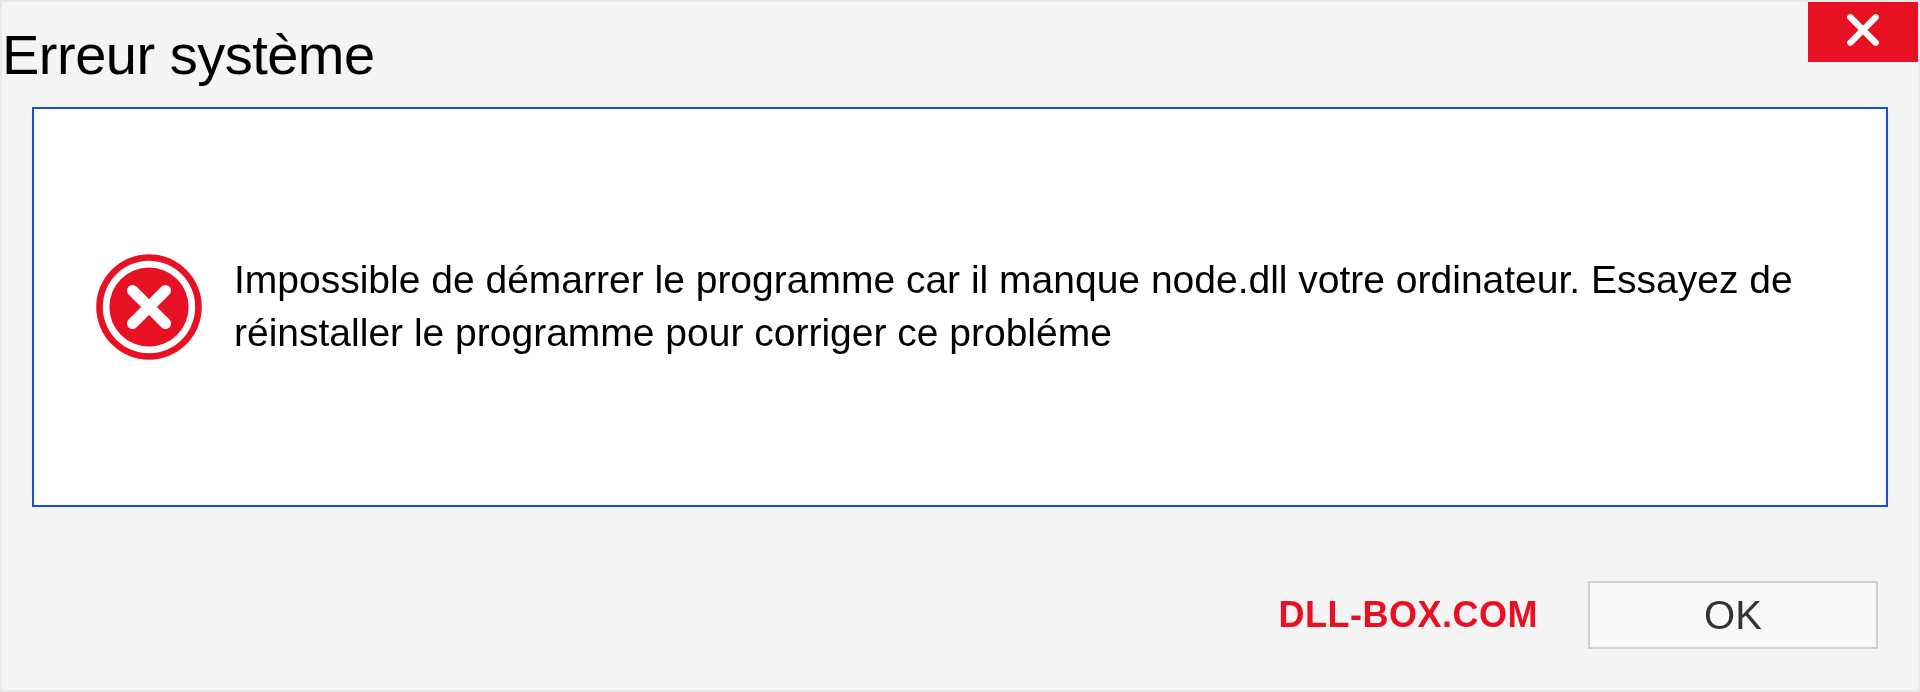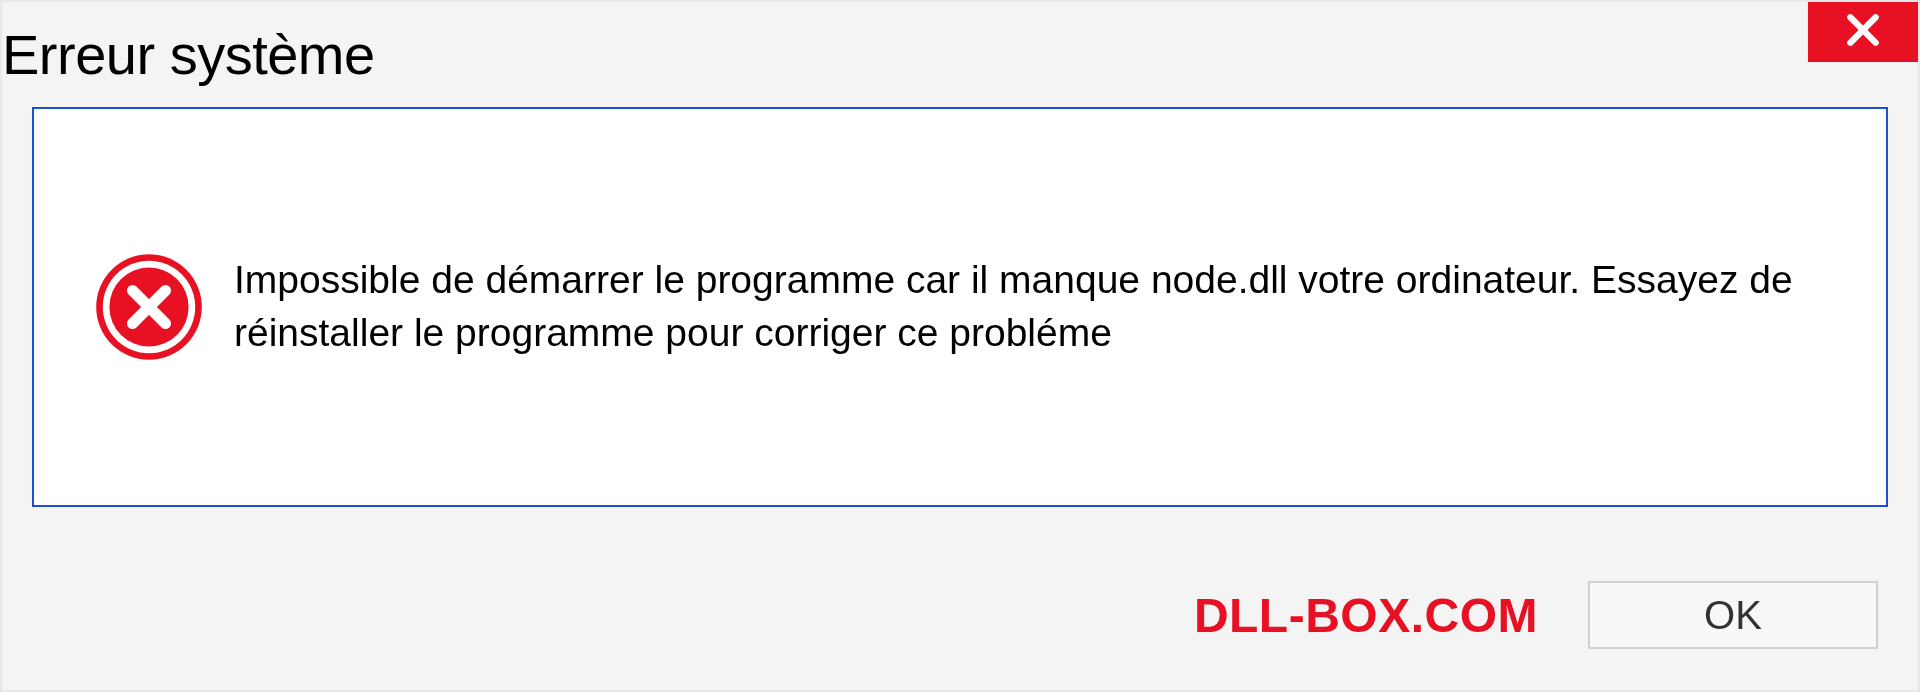--- a/index.html
+++ b/index.html
@@ -83,21 +83,21 @@
       left: 0;
       right: 0;
       height: 150px;
       display: flex;
       align-items: center;
       justify-content: flex-end;
       padding: 0 40px;
       gap: 50px;
     }
     .watermark {
-      font-size: 48px;
+      font-size: 36px;
       font-weight: 800;
       color: #e81123;
       letter-spacing: 0.5px;
       font-family: Arial, sans-serif;
     }
     .ok-button {
       width: 290px;
       height: 68px;
       background: #f8f8f8;
       border: 2px solid #d0d0d0;

